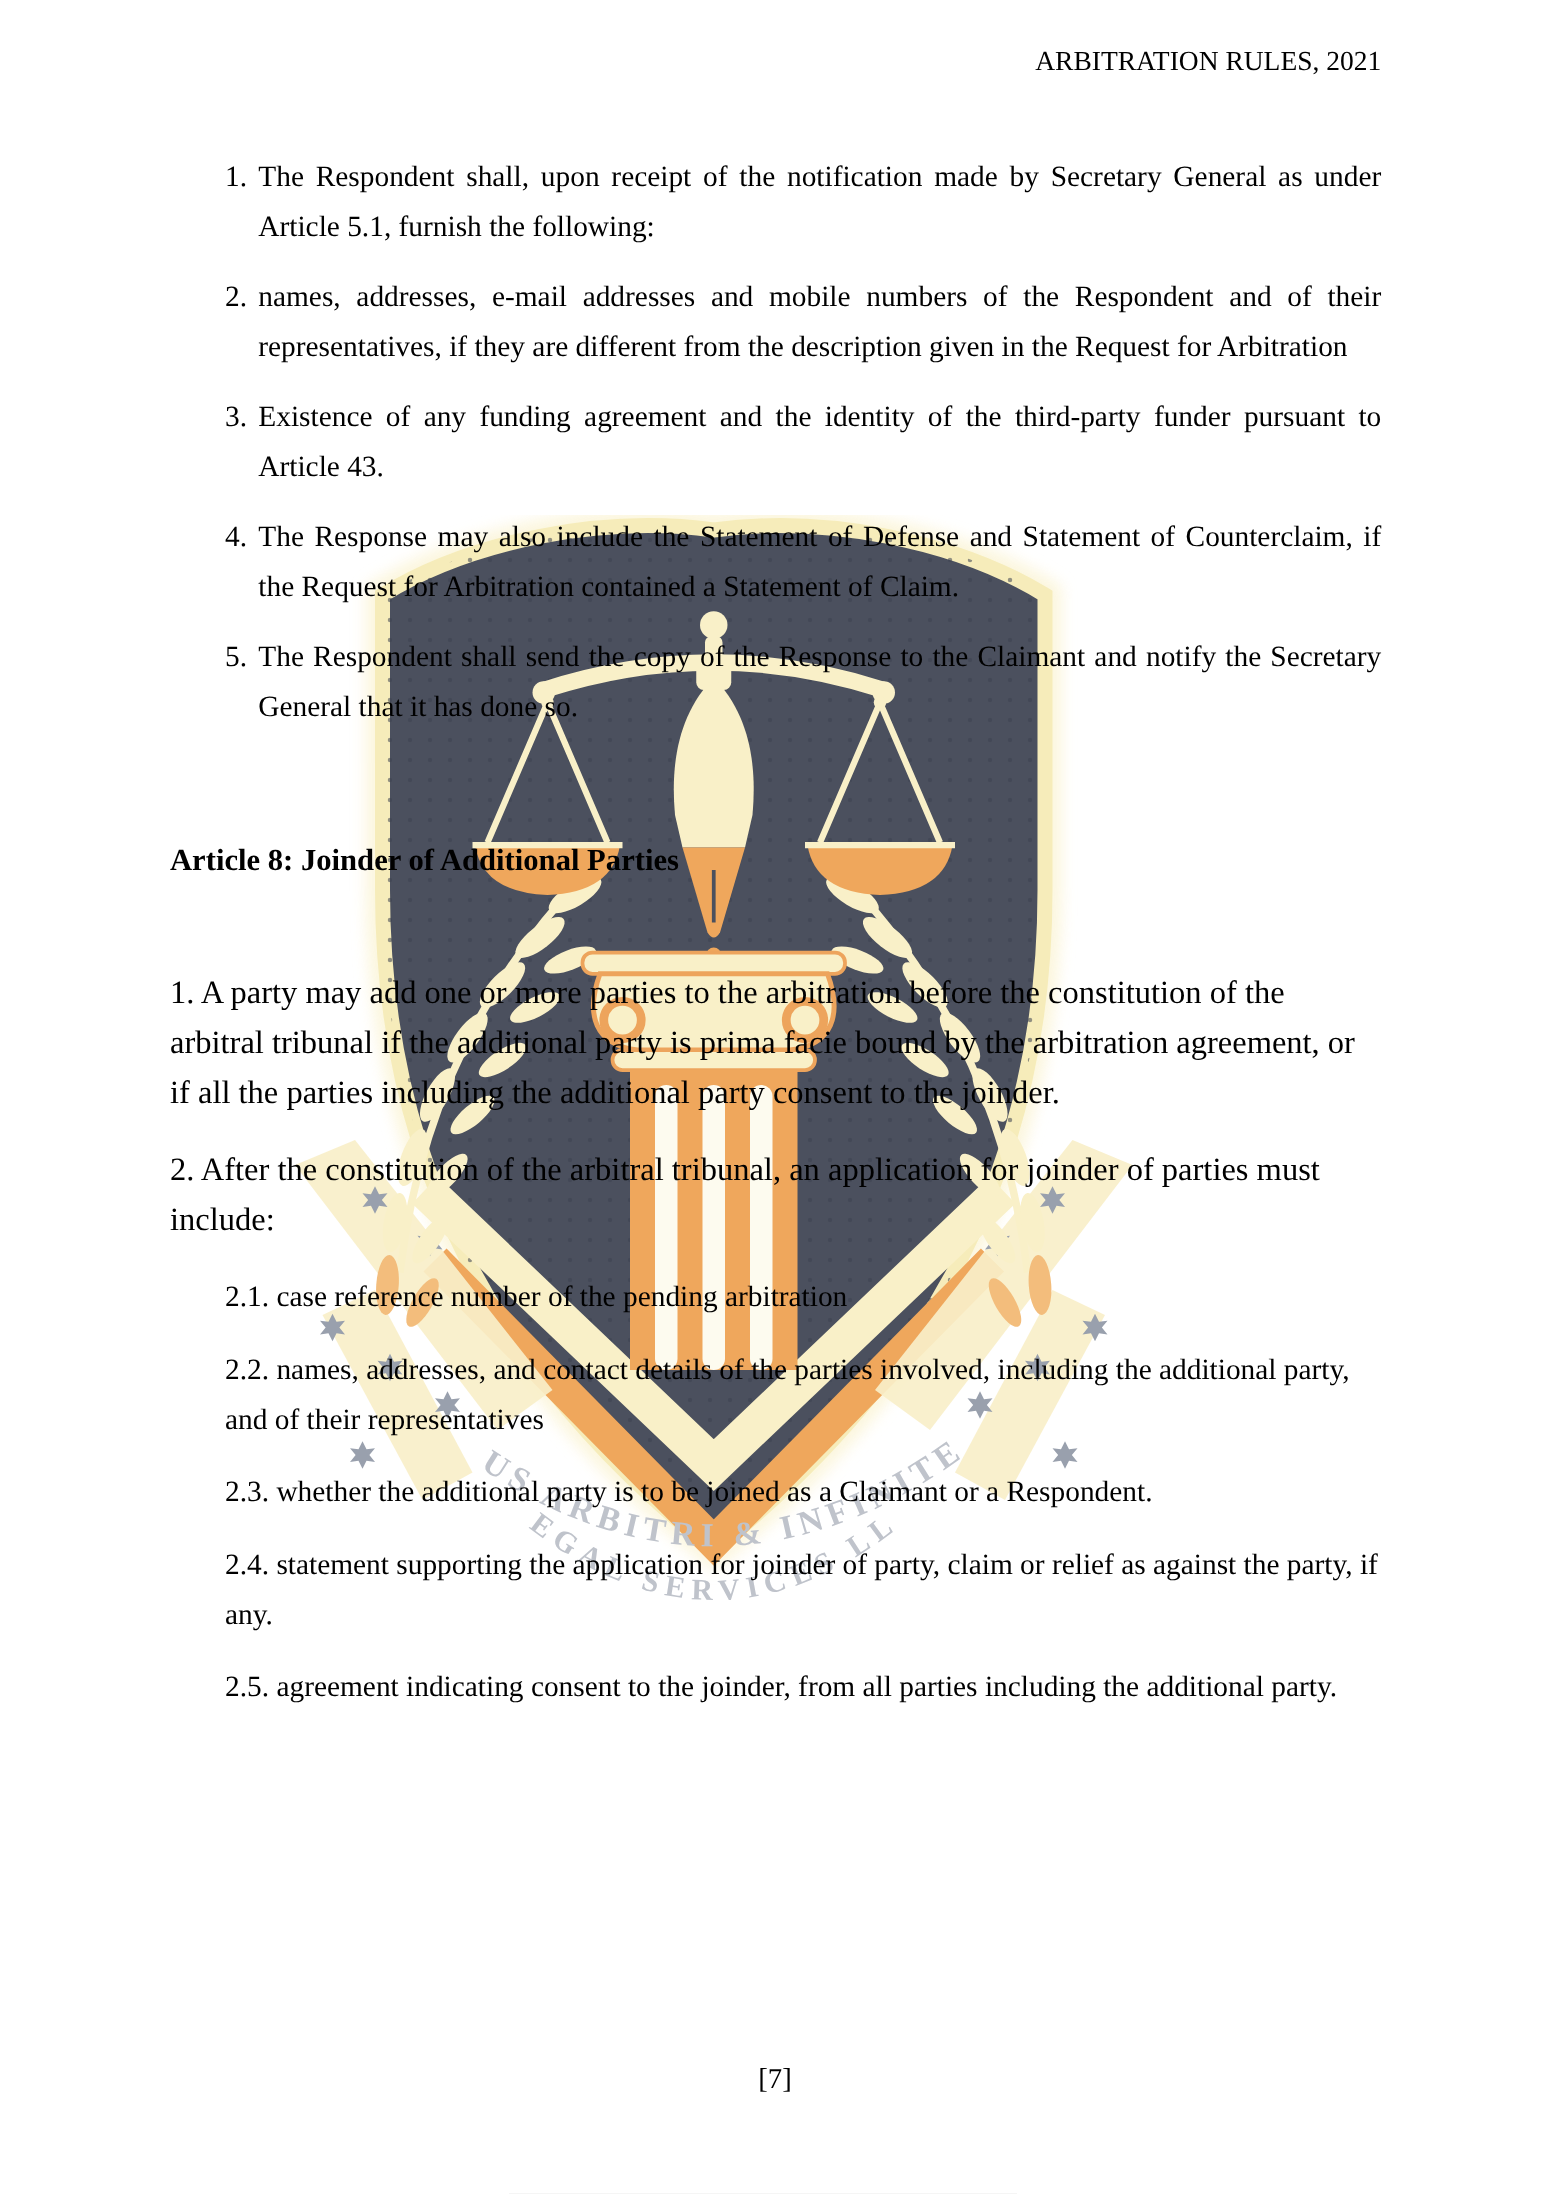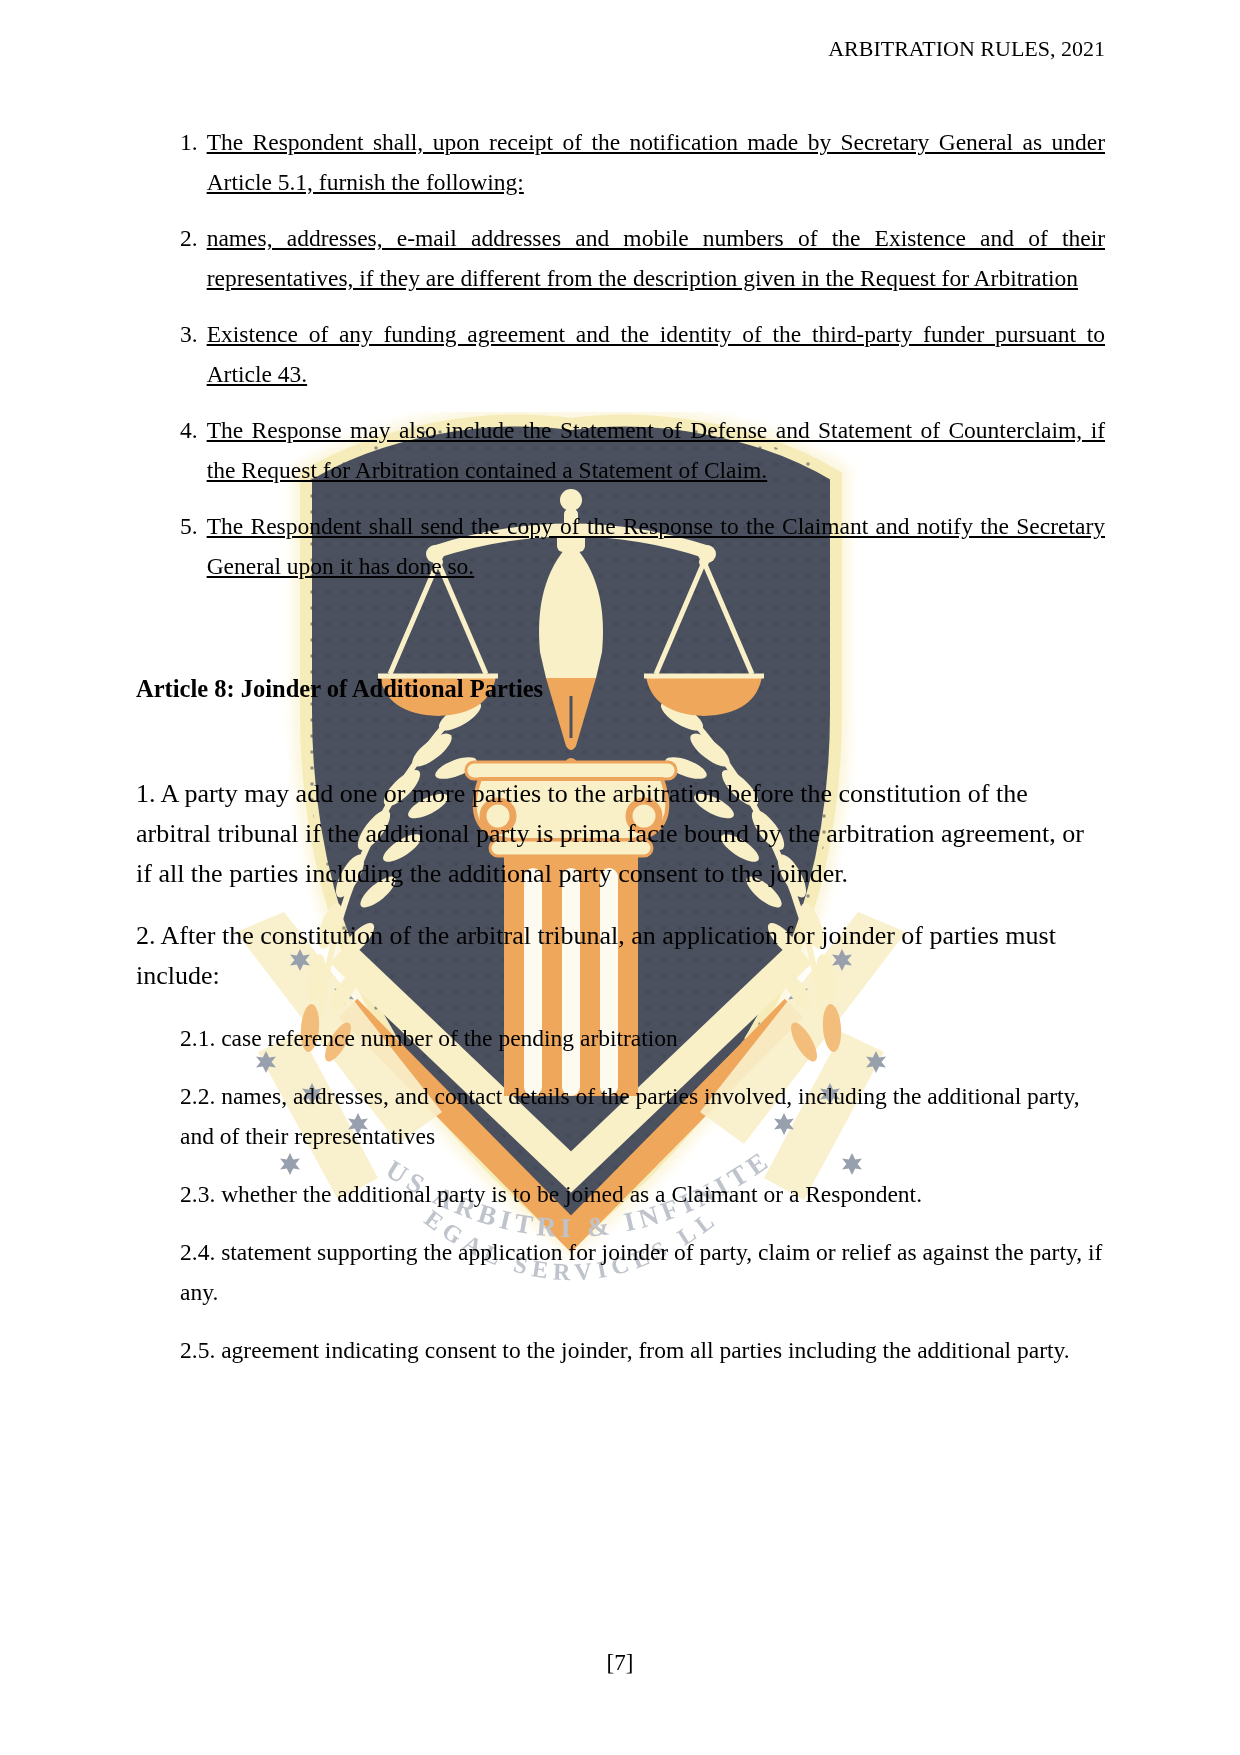--- a/index.html
+++ b/index.html
@@ -42,21 +42,21 @@
   }
   .article-heading.second { margin-top:88px; }
 
   .a7-list { margin:60px 0 0 44px; }
   .a7-item {
     display:flex;
     font-size:23.5px; line-height:40px;
     margin-bottom:16px;
   }
   .a7-item .num { flex:none; margin-right:9px; }
-  .a7-item .txt { flex:1; text-align:justify;text-decoration:underline; }
+  .a7-item .txt { flex:1; text-align:justify; }
 
   .a8-block { margin-top:70px; }
   .a8-para  { font-size:26px; line-height:40px; margin:0 0 22px 0; }
   .a8-sub   { font-size:23.5px; line-height:40px; margin:0 0 18px 44px; }
 
   .doc-footer {
     position:absolute; left:0; top:1650px; width:100%;
     text-align:center; font-size:23px; z-index:1;
   }
 </style>
@@ -202,33 +202,33 @@
     <div class="doc-header">ARBITRATION RULES, 2021</div>
 
 
     <div class="a7-list">
       <div class="a7-item">
         <span class="num">1.</span>
         <span class="txt">The Respondent shall, upon receipt of the notification made by Secretary General as under Article 5.1, furnish the following:</span>
       </div>
       <div class="a7-item">
         <span class="num">2.</span>
-        <span class="txt">names, addresses, e-mail addresses and mobile numbers of the Existence and of their representatives, if they are different from the description given in the Request for Arbitration</span>
+        <span class="txt">names, addresses, e-mail addresses and mobile numbers of the Respondent and of their representatives, if they are different from the description given in the Request for Arbitration</span>
       </div>
       <div class="a7-item">
         <span class="num">3.</span>
         <span class="txt">Existence of any funding agreement and the identity of the third-party funder pursuant to Article 43.</span>
       </div>
       <div class="a7-item">
         <span class="num">4.</span>
         <span class="txt">The Response may also include the Statement of Defense and Statement of Counterclaim, if the Request for Arbitration contained a Statement of Claim.</span>
       </div>
       <div class="a7-item">
         <span class="num">5.</span>
-        <span class="txt">The Respondent shall send the copy of the Response to the Claimant and notify the Secretary General upon it has done so.</span>
+        <span class="txt">The Respondent shall send the copy of the Response to the Claimant and notify the Secretary General that it has done so.</span>
       </div>
     </div>
 
     <div class="article-heading second">Article 8: Joinder of Additional Parties</div>
 
     <div class="a8-block">
       <p class="a8-para">1. A party may add one or more parties to the arbitration before the constitution of the arbitral tribunal if the additional party is prima facie bound by the arbitration agreement, or if all the parties including the additional party consent to the joinder.</p>
       <p class="a8-para">2. After the constitution of the arbitral tribunal, an application for joinder of parties must include:</p>
 
       <p class="a8-sub">2.1. case reference number of the pending arbitration</p>

